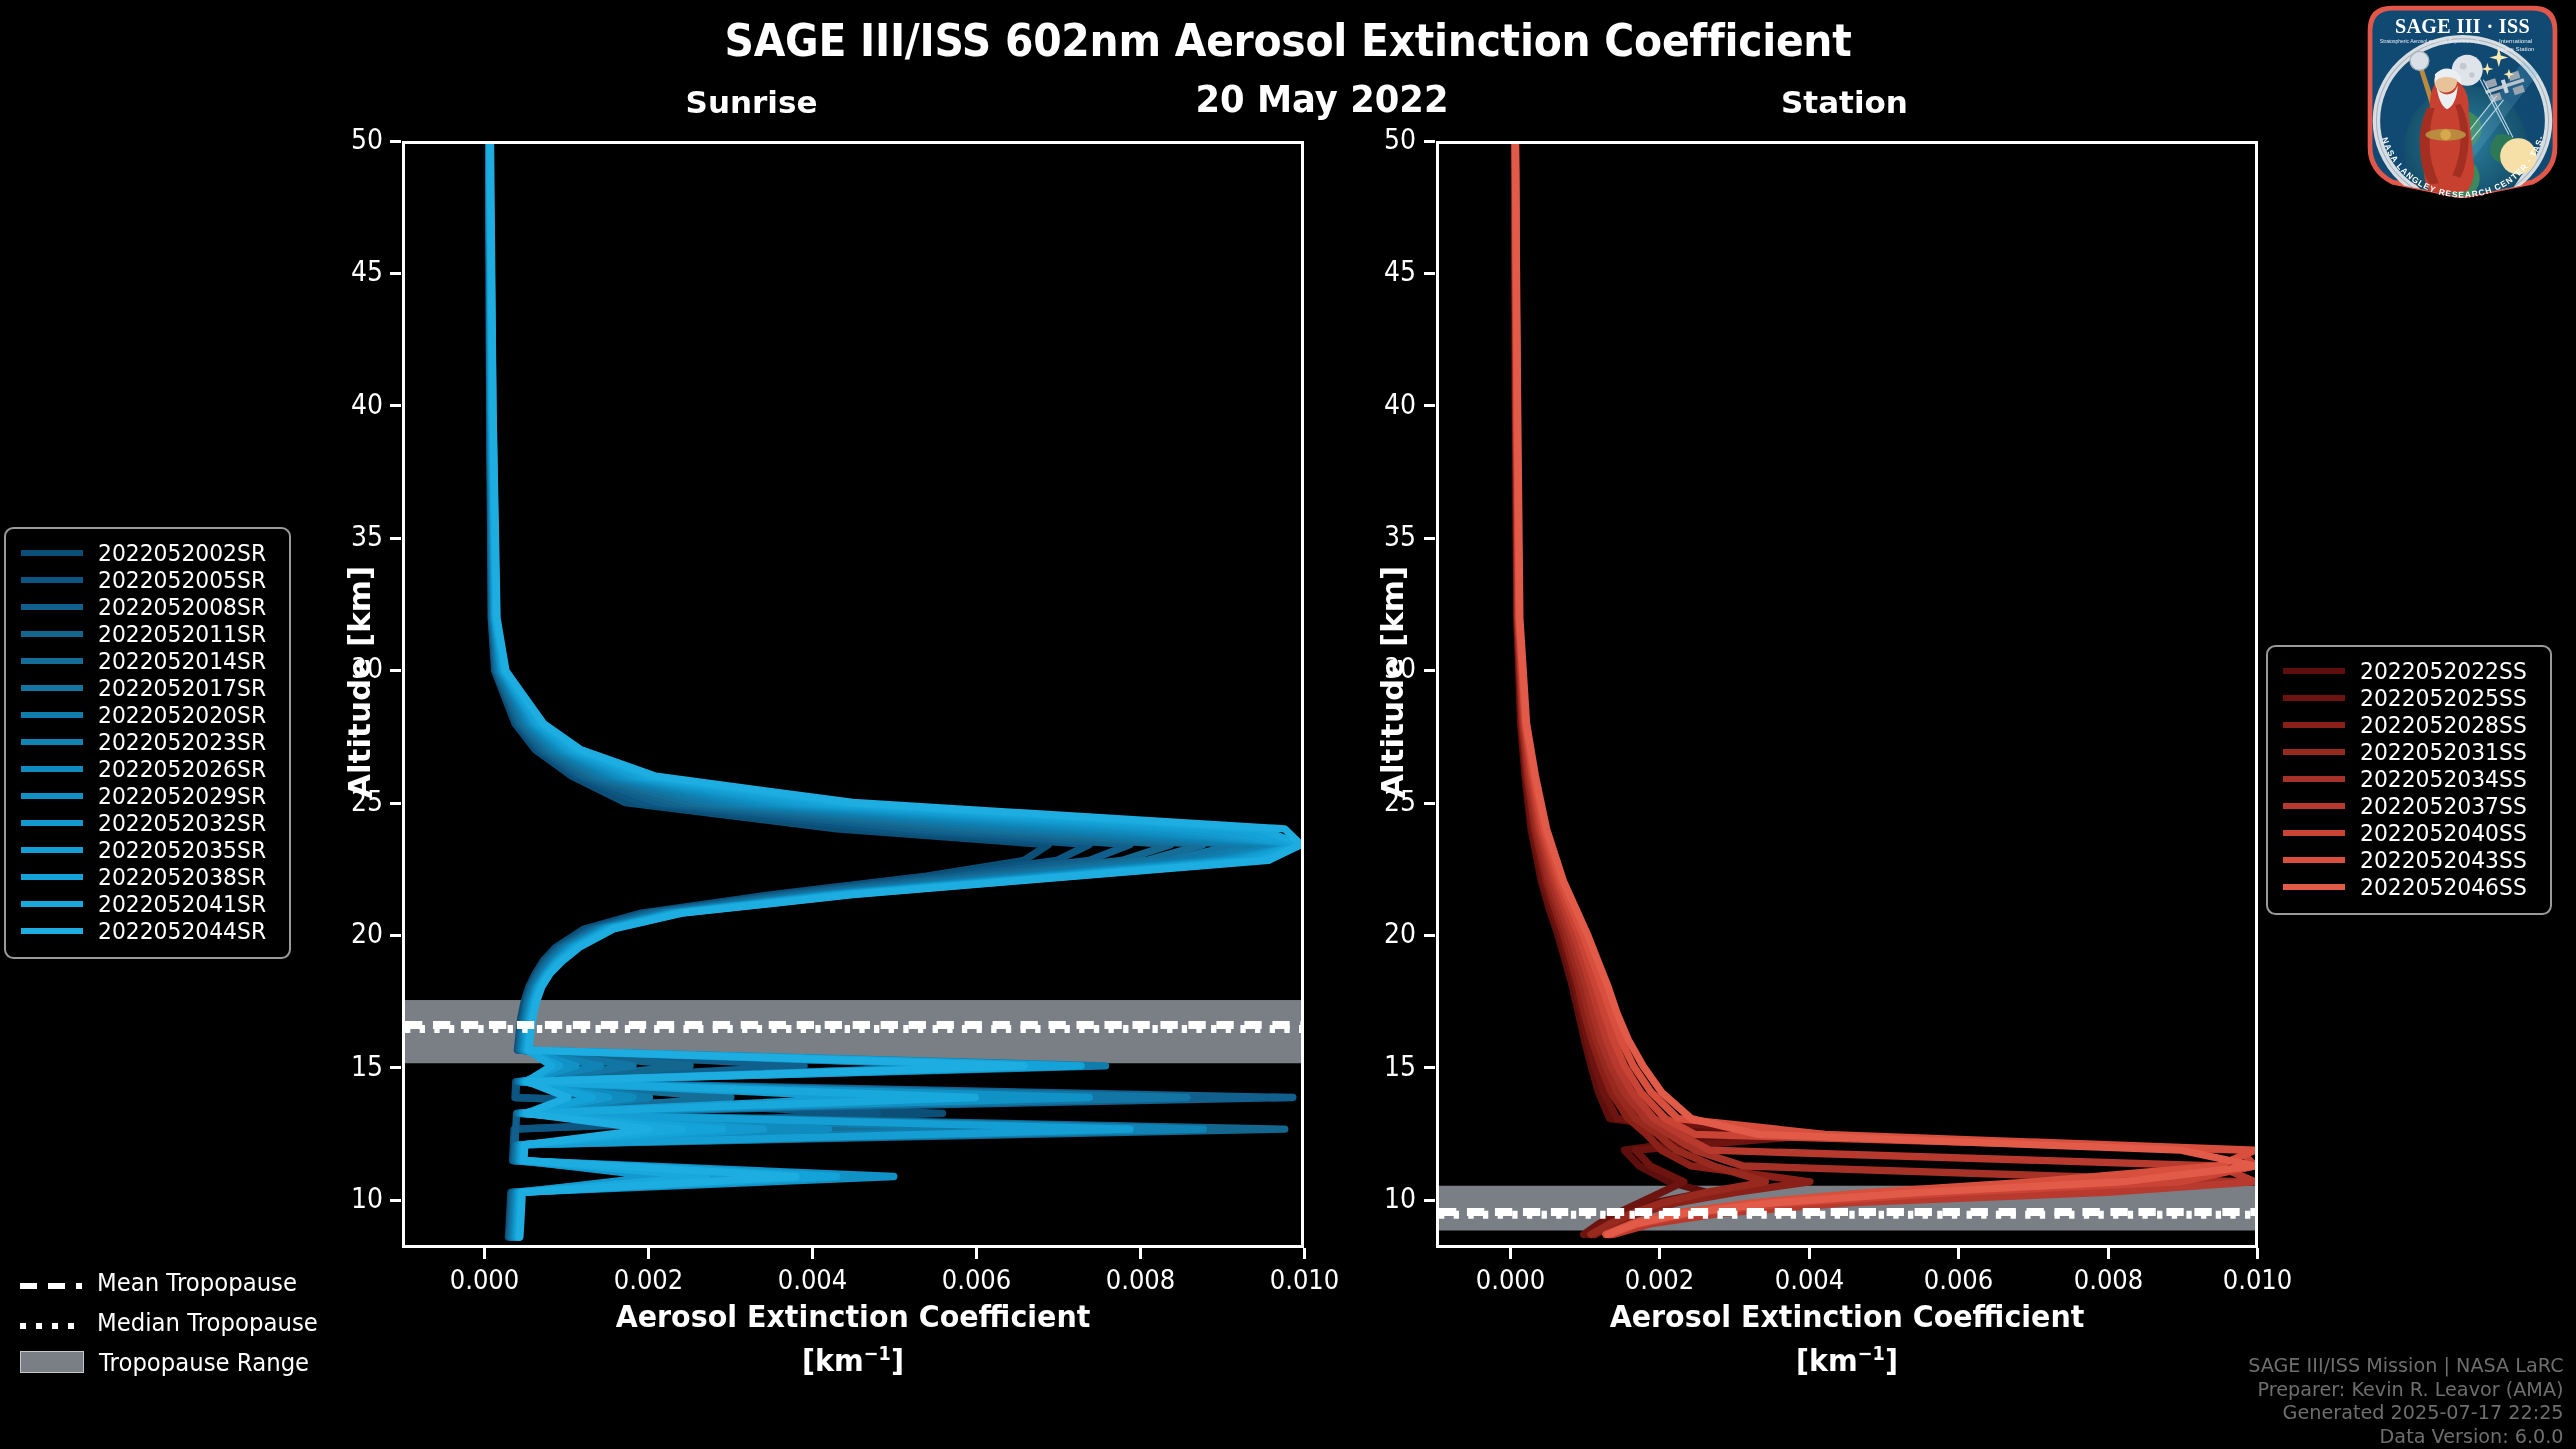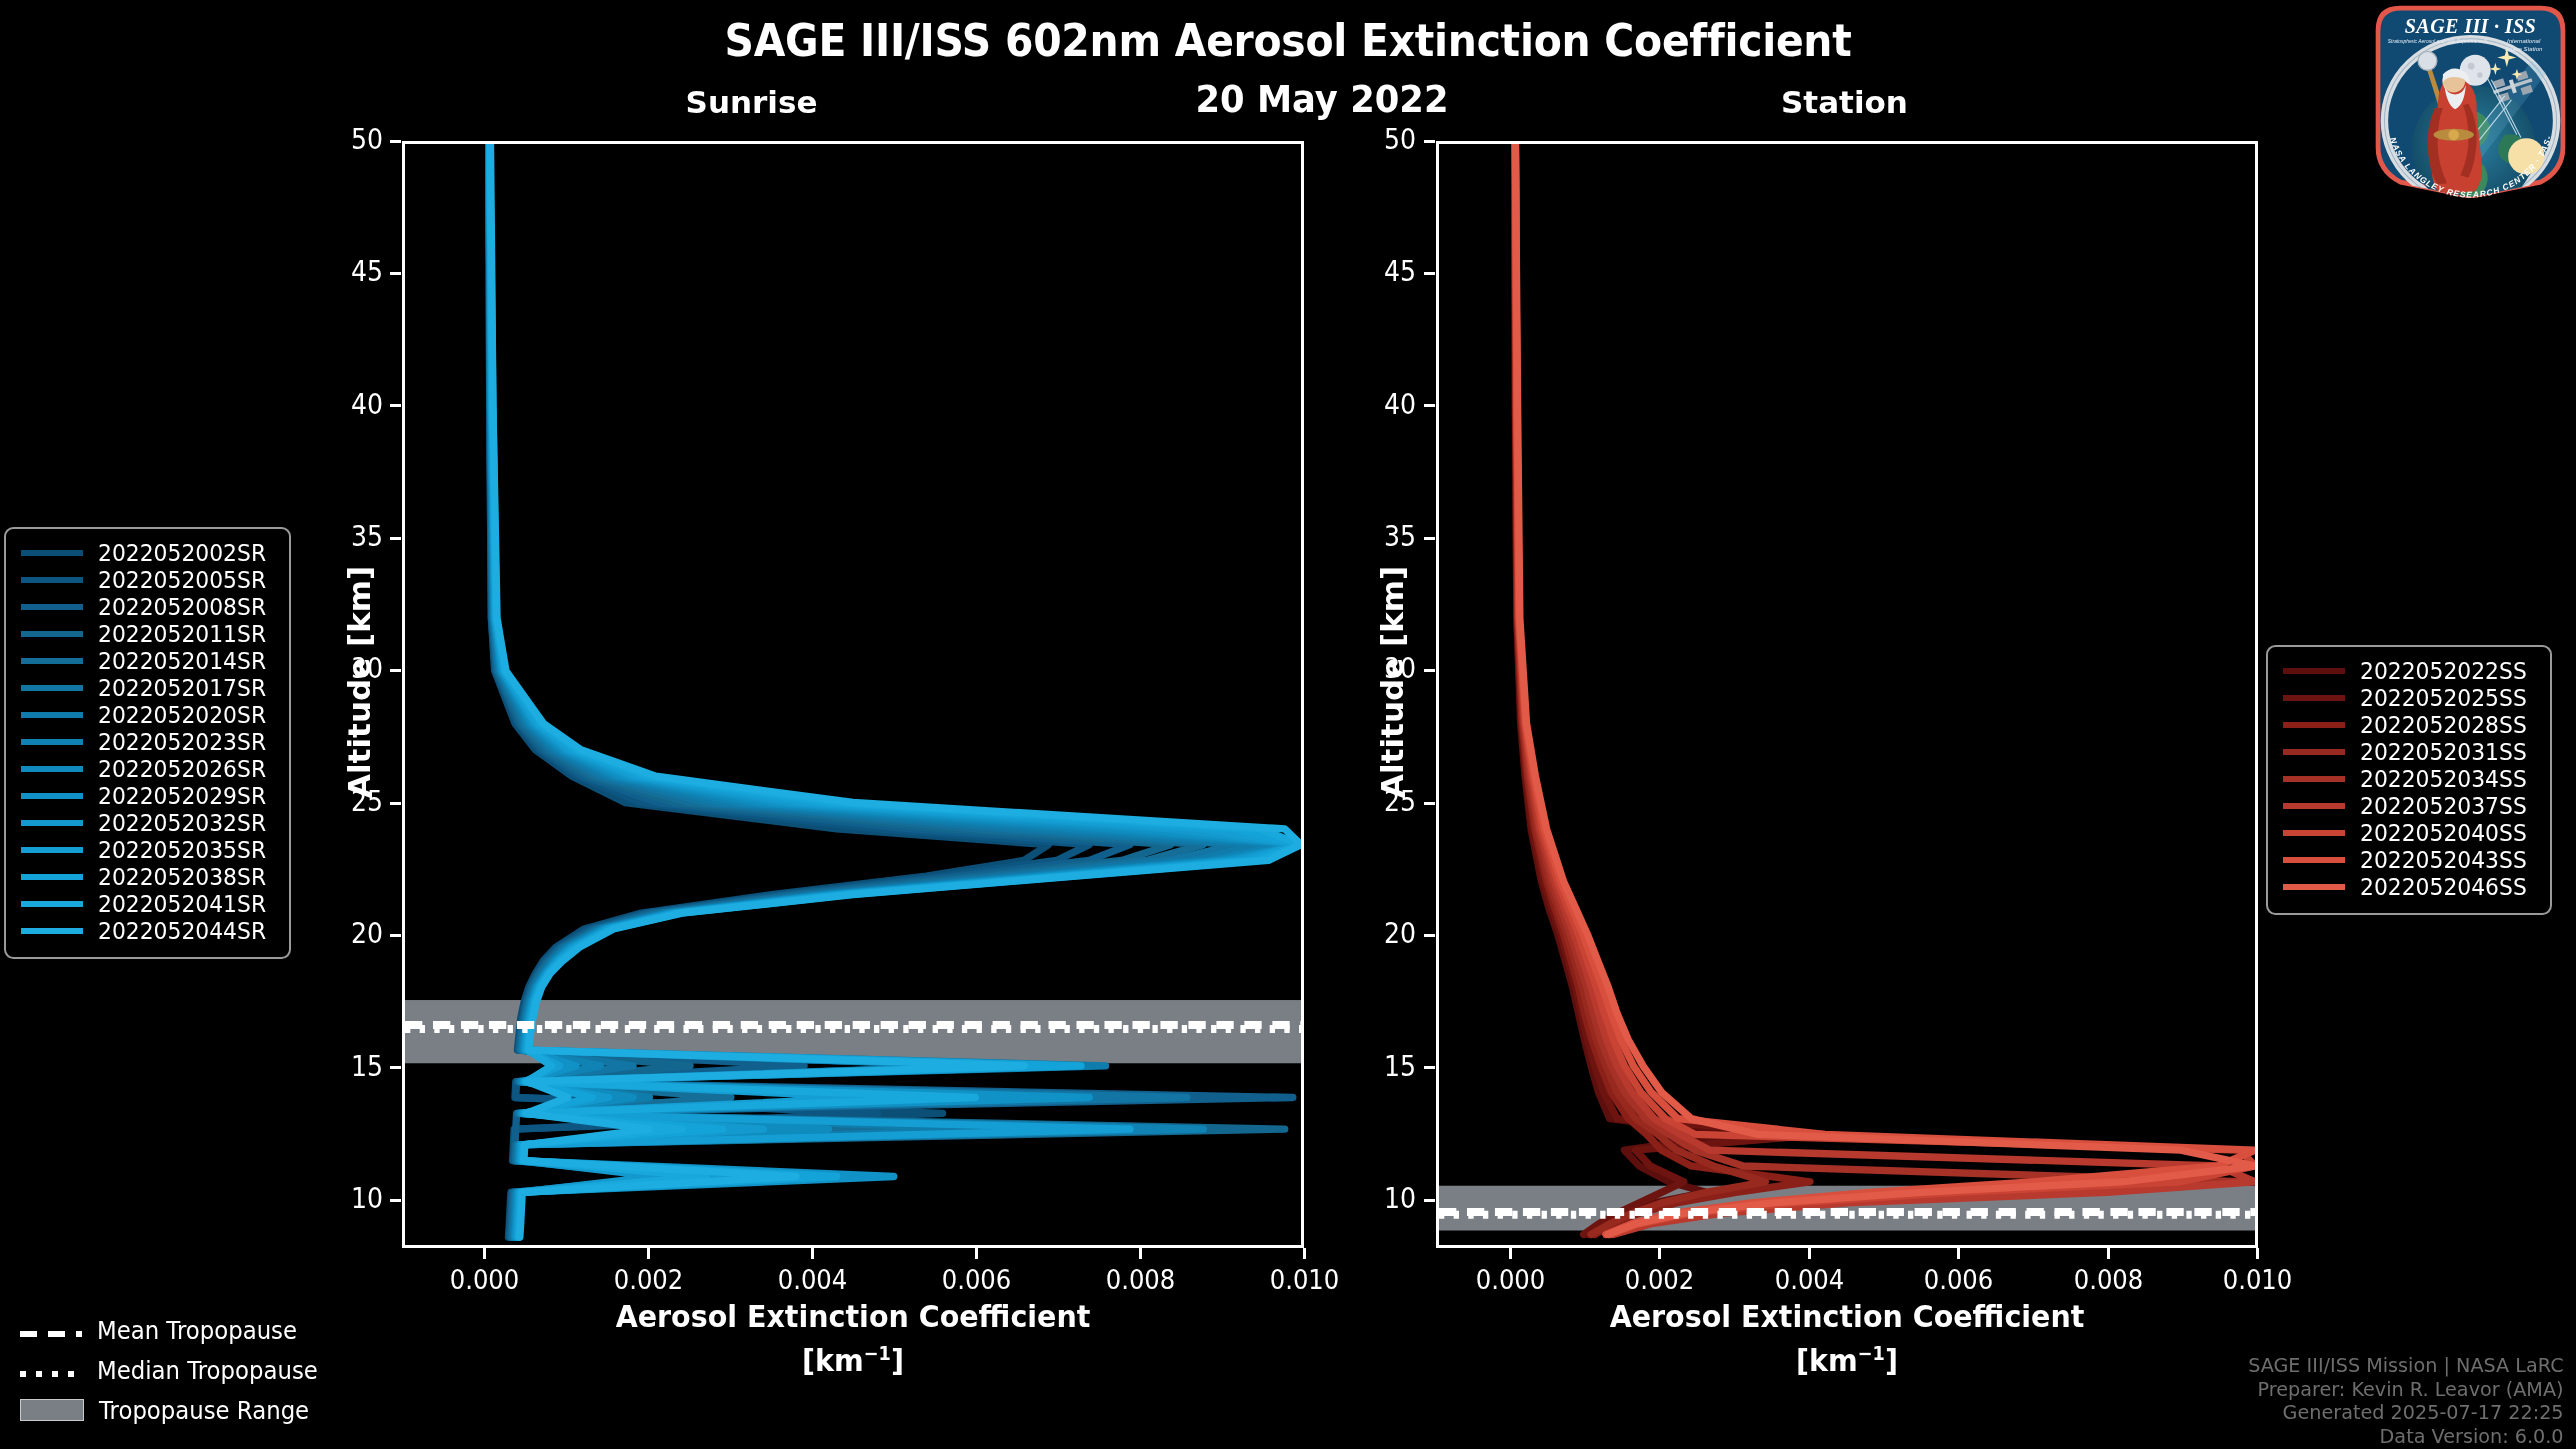--- a/index.html
+++ b/index.html
@@ -108,21 +108,21 @@
   }
   .legend-text {
     font-size: 23px;
     white-space: nowrap;
     color: #ffffff;
     transform: scaleX(0.95);
     transform-origin: left center;
   }
 
   
-  #tropo-legend { left: 20px; top: 1311px; }
+  #tropo-legend { left: 20px; top: 1263px; }
   .tl-row { display: flex; align-items: center; height: 40px; }
   .tl-mark { width: 62px; height: 17.4px; margin-right: 14.8px; flex: none; position: relative; }
   .tl-text { font-size: 24px; white-space: nowrap; transform: scaleX(0.95); transform-origin: left center; }
   .dash-mark {
     background: repeating-linear-gradient(to right, #ffffff 0 17.4px, transparent 17.4px 28px);
     height: 6px; margin-top: 6px;
   }
   .dot-mark {
     background: repeating-linear-gradient(to right, #ffffff 0 6px, transparent 6px 16px);
     height: 6px; margin-top: 6px;
@@ -137,21 +137,21 @@
   #credits {
     right: 12px; top: 1354px;
     text-align: right;
     color: #6e6e6e;
     font-size: 20px;
     line-height: 23.5px;
   }
   #credits div { transform: scaleX(0.96); transform-origin: right center; }
 
   
-  #mission-patch { right: 8px; top: 2.7px; width: 195px; height: 195px; font-style: italic; }
+  #mission-patch { right: 16px; top: 2.7px; width: 195px; height: 195px; }
 </style>
 </head>
 <body>
 
 <div class="abs" id="main-title">SAGE III/ISS 602nm Aerosol Extinction Coefficient</div>
 <div class="abs" id="date-subtitle">20 May 2022</div>
 <div class="abs panel-title" id="sunrise-title">Sunrise</div>
 <div class="abs panel-title" id="sunset-title">Station</div>
 
 <div class="abs plot-frame" id="plot-sunrise">

